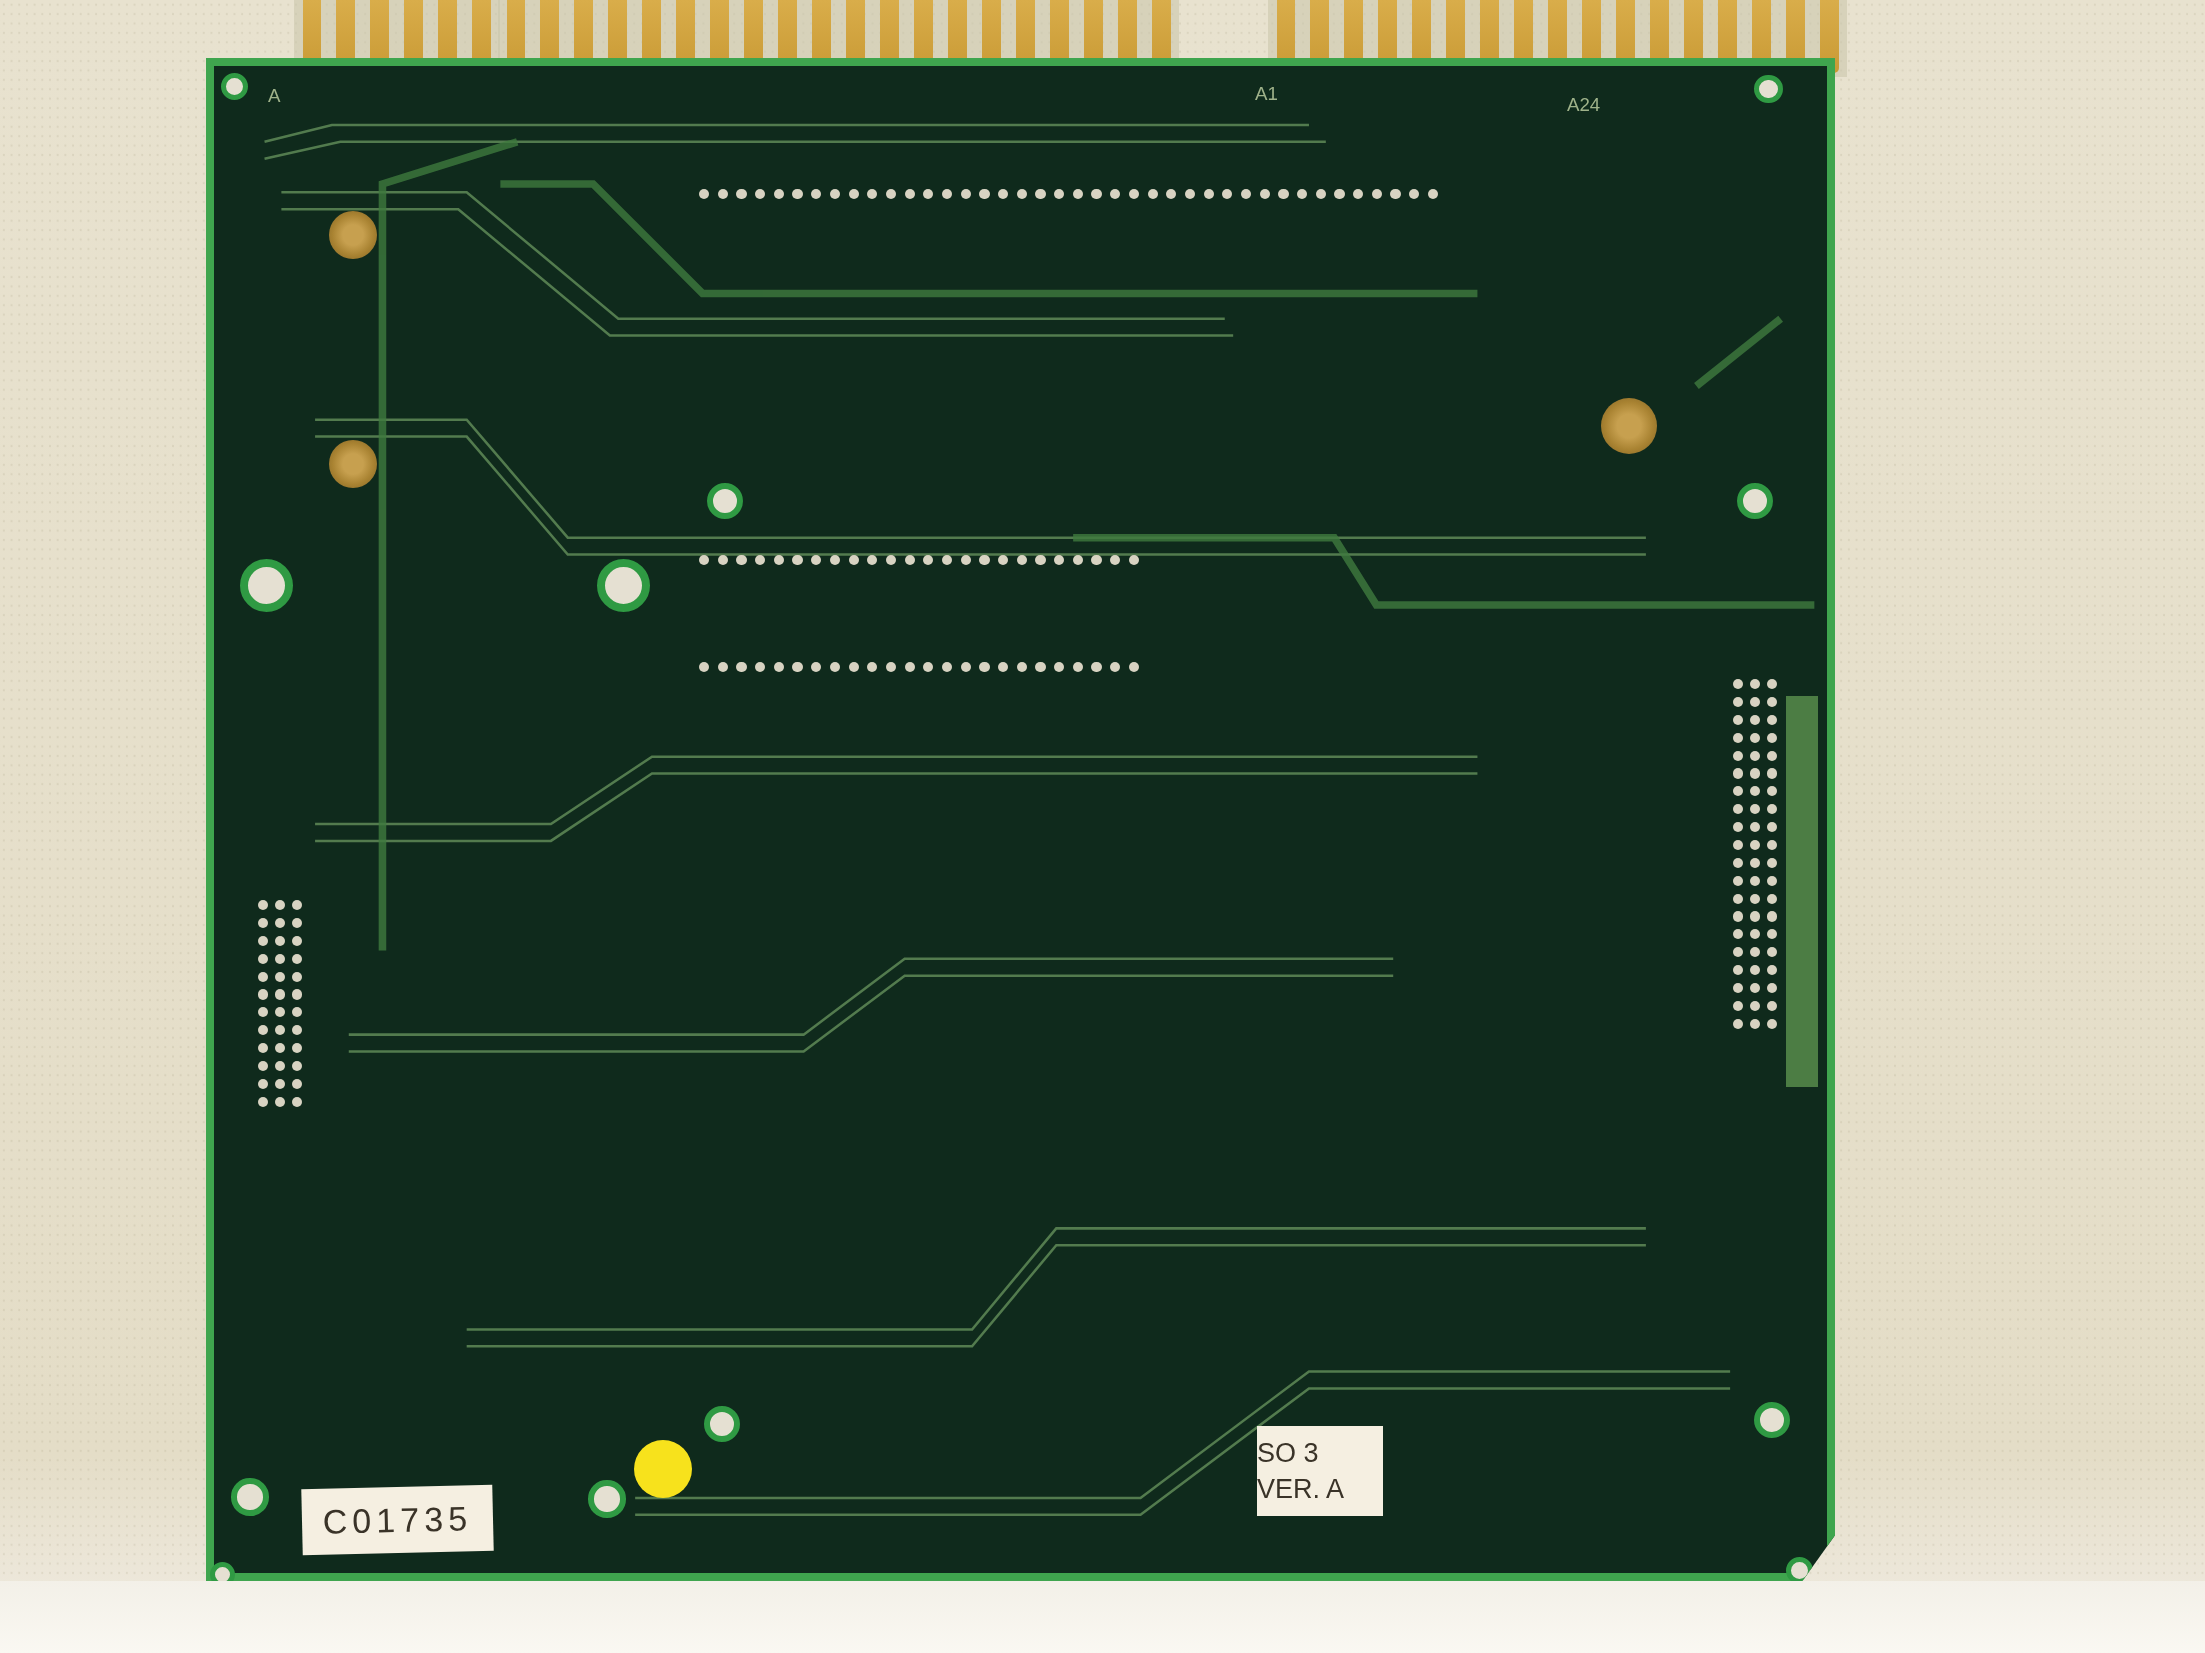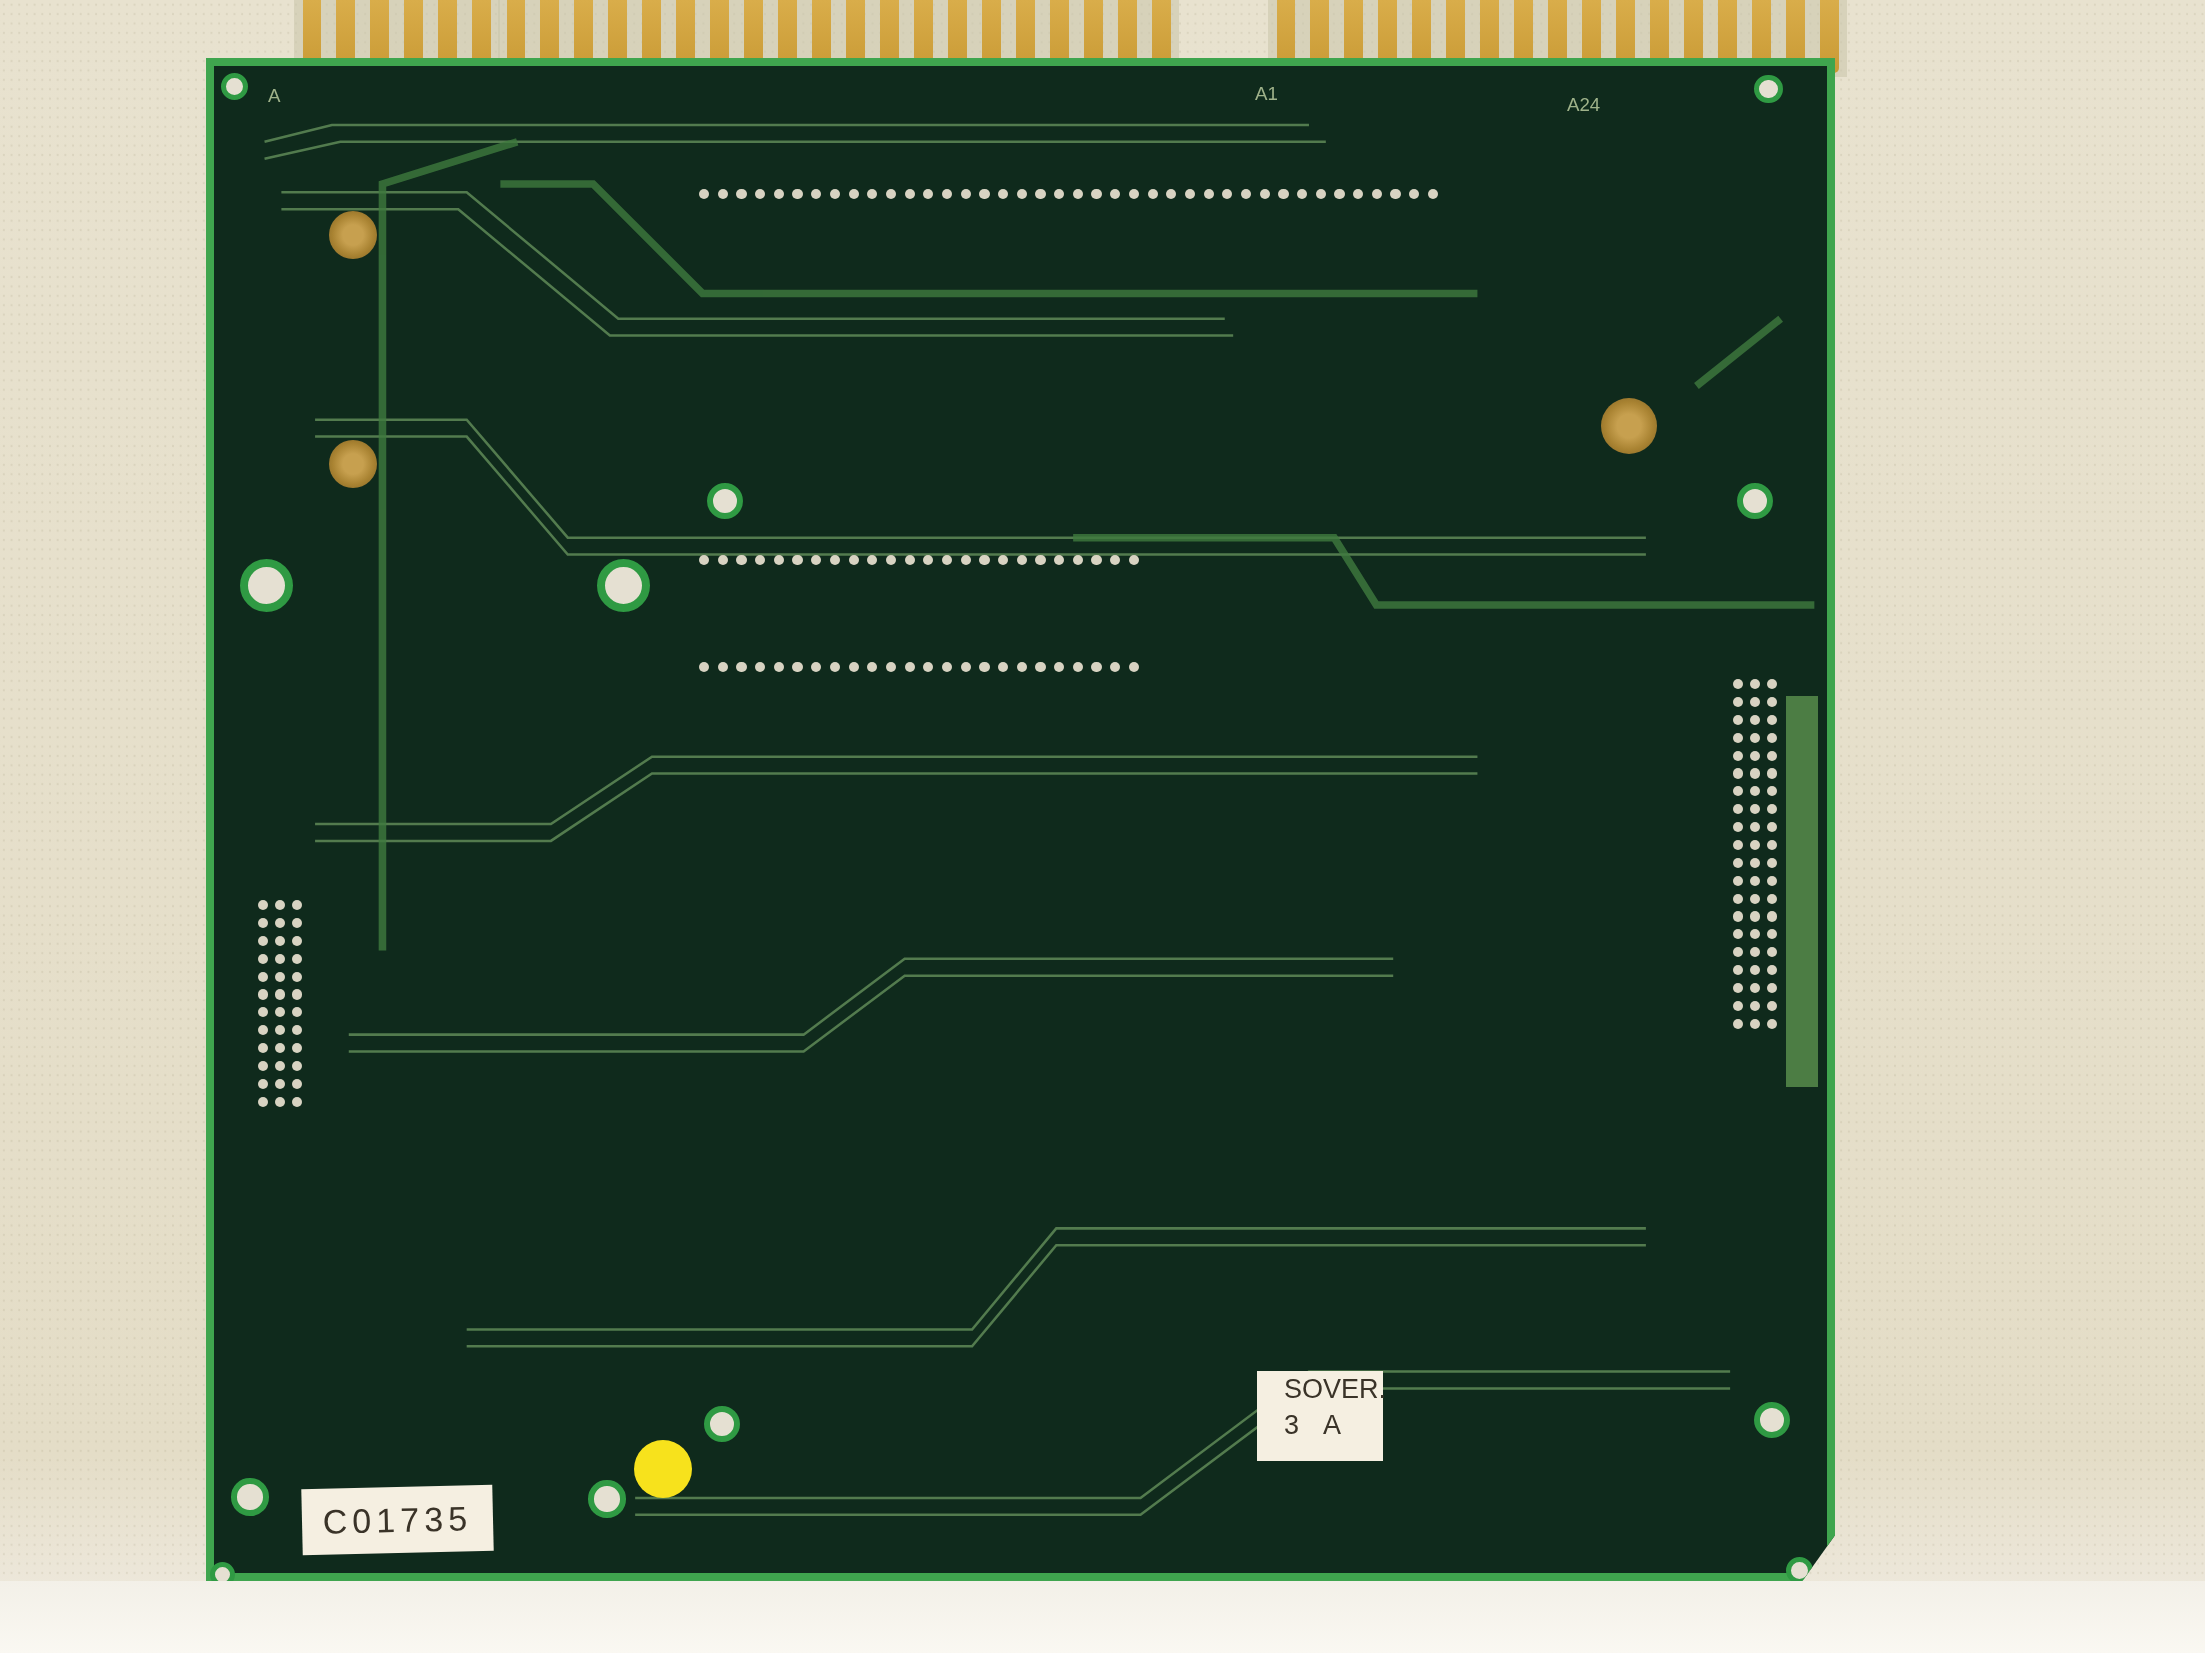--- a/index.html
+++ b/index.html
@@ -17,21 +17,21 @@
   .board { position:absolute; left:206px; top:58px; width:1629px; height:1523px;
     background:#0f2a1c; border:8.5px solid #3fa54e; box-sizing:border-box;
     clip-path: polygon(0 0,100% 0,100% 97%,98% 100%,0 100%); }
   .traces { position:absolute; inset:0; }
   .hole { position:absolute; width:37px; height:37px; border-radius:50%;
     background:#e5e0d2; border:8.5px solid #2f9a43; box-sizing:content-box; }
   .screw { position:absolute; width:48px; height:48px; border-radius:50%;
     background:radial-gradient(circle,#c7a04f 30%,#a98332 60%,#7e5f22 100%); }
   .label { position:absolute; background:#f5efe1; color:#3a3328; display:flex; align-items:center; }
   .lbl-serial { left:302px; top:1487px; width:191px; height:66px; font-size:34px; letter-spacing:5.1px; justify-content:center; transform:rotate(-1.3deg); }
-  .lbl-ver { left:1257px; top:1371px; width:126px; height:90px; flex-direction:row; align-items:flex-start; justify-content:center; padding-left:30px; font-size:27px; line-height:36px; box-sizing:border-box; }
+  .lbl-ver { left:1257px; top:1426px; width:126px; height:90px; flex-direction:column; align-items:flex-start; justify-content:center; padding-left:0; font-size:27px; line-height:36px; box-sizing:border-box; }
   .dot-yellow { position:absolute; left:634px; top:1440px; width:58px; height:58px; border-radius:50%; background:#f7e21c; }
   .silk { position:absolute; color:#9fb28a; font-size:18.7px; }
   .padcol { position:absolute; display:grid; gap:8.5px; }
   .pad { width:10.2px; height:10.2px; border-radius:50%; background:#d8d3c2; }
   .strip { position:absolute; background:#4c7d44; }
 </style>
 </head>
 <body>
 
 <div class="wall"></div>

